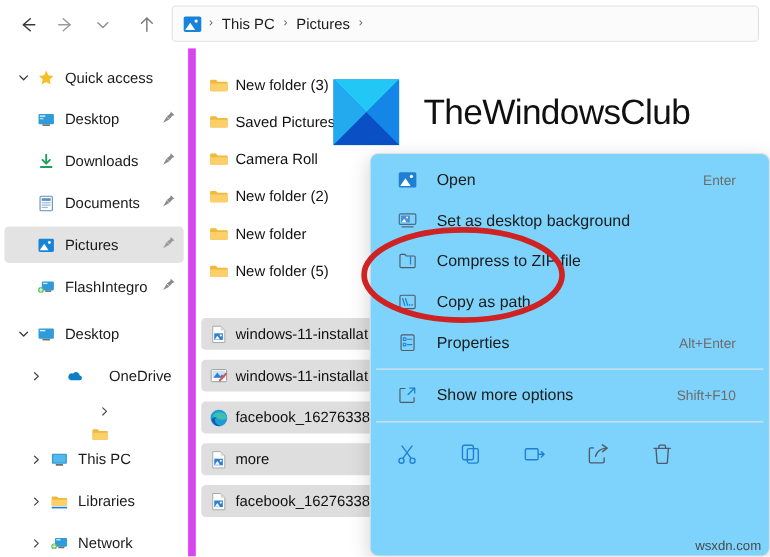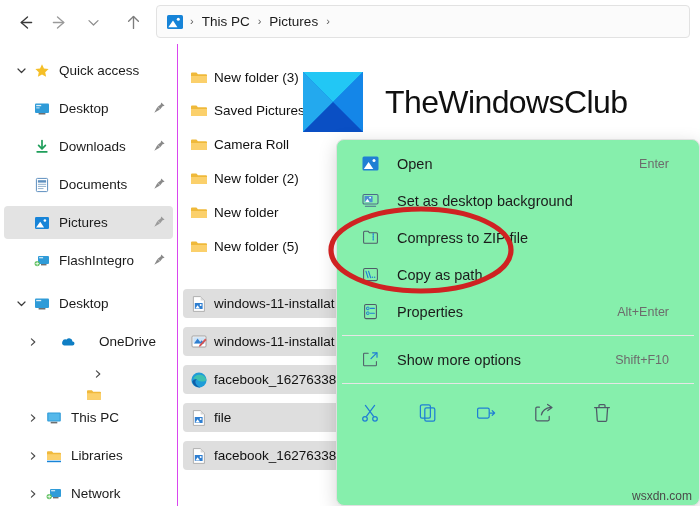--- a/index.html
+++ b/index.html
@@ -64,21 +64,21 @@
     position: relative;
     top: 0px;
   }
 
   
   .sidebar {
     position: absolute;
     left: 0; top: 44px;
     width: 178px; height: 462px;
     background: #ffffff;
-    border-right: 1px solid #d946ef;
+    border-right: 7px solid #d946ef;
     padding-top: 10px;
   }
   .nav-row {
     position: relative;
     height: 33px;
     display: flex;
     align-items: center;
     border-radius: 4px;
     margin: 0 4px 5px 4px;
     cursor: default;
@@ -155,21 +155,21 @@
     margin-left: 22px;
     letter-spacing: -0.6px;
     white-space: nowrap;
   }
 
   
   .ctxmenu {
     position: absolute;
     left: 336px; top: 139px;
     width: 364px; height: 367px;
-    background: #86efac;
+    background: #7dd3fc;
     border: 1px solid #e0e0e0;
     border-radius: 8px;
     box-shadow: 0 5px 18px rgba(0,0,0,0.17);
     z-index: 10;
     padding-top: 5px;
     overflow: hidden;
   }
   .mi {
     position: relative;
     height: 37px;
@@ -576,21 +576,21 @@
     <div class="file-row sel" style="top:359px;">
       <span class="file-ico">
         <svg width="18" height="18" viewBox="0 0 18 18">
           <path d="M3.4 1.6 h7.2 l3.8 3.8 v11 H3.4 Z" fill="#ffffff" stroke="#a8a8a8" stroke-width=".9"></path>
           <path d="M10.6 1.6 v3.8 h3.8 Z" fill="#d8d8d8"></path>
           <rect x="4.8" y="8" width="7.8" height="6" fill="#2f7fd1"></rect>
           <circle cx="10.7" cy="9.9" r="1" fill="#ffffff"></circle>
           <path d="M5.3 13.6 L7.6 10.2 L9.9 13.6 Z" fill="#ffffff"></path>
         </svg>
       </span>
-      <span class="file-name">file</span>
+      <span class="file-name">more</span>
     </div>
 
     <div class="file-row sel" style="top:397px;">
       <span class="file-ico">
         <svg width="18" height="18" viewBox="0 0 18 18">
           <path d="M3.4 1.6 h7.2 l3.8 3.8 v11 H3.4 Z" fill="#ffffff" stroke="#a8a8a8" stroke-width=".9"></path>
           <path d="M10.6 1.6 v3.8 h3.8 Z" fill="#d8d8d8"></path>
           <rect x="4.8" y="8" width="7.8" height="6" fill="#2f7fd1"></rect>
           <circle cx="10.7" cy="9.9" r="1" fill="#ffffff"></circle>
           <path d="M5.3 13.6 L7.6 10.2 L9.9 13.6 Z" fill="#ffffff"></path>

